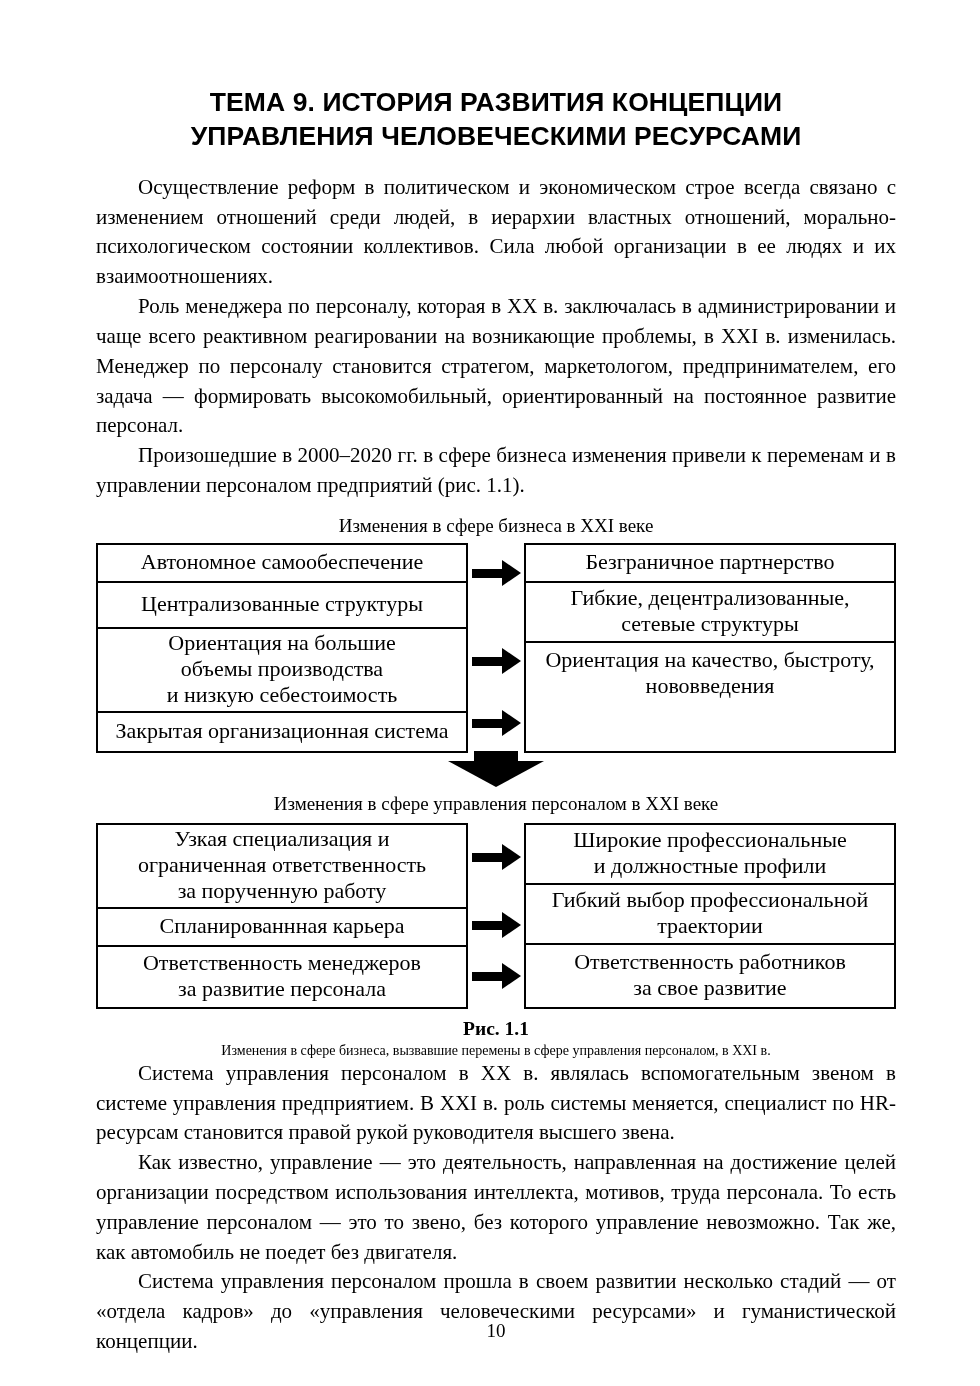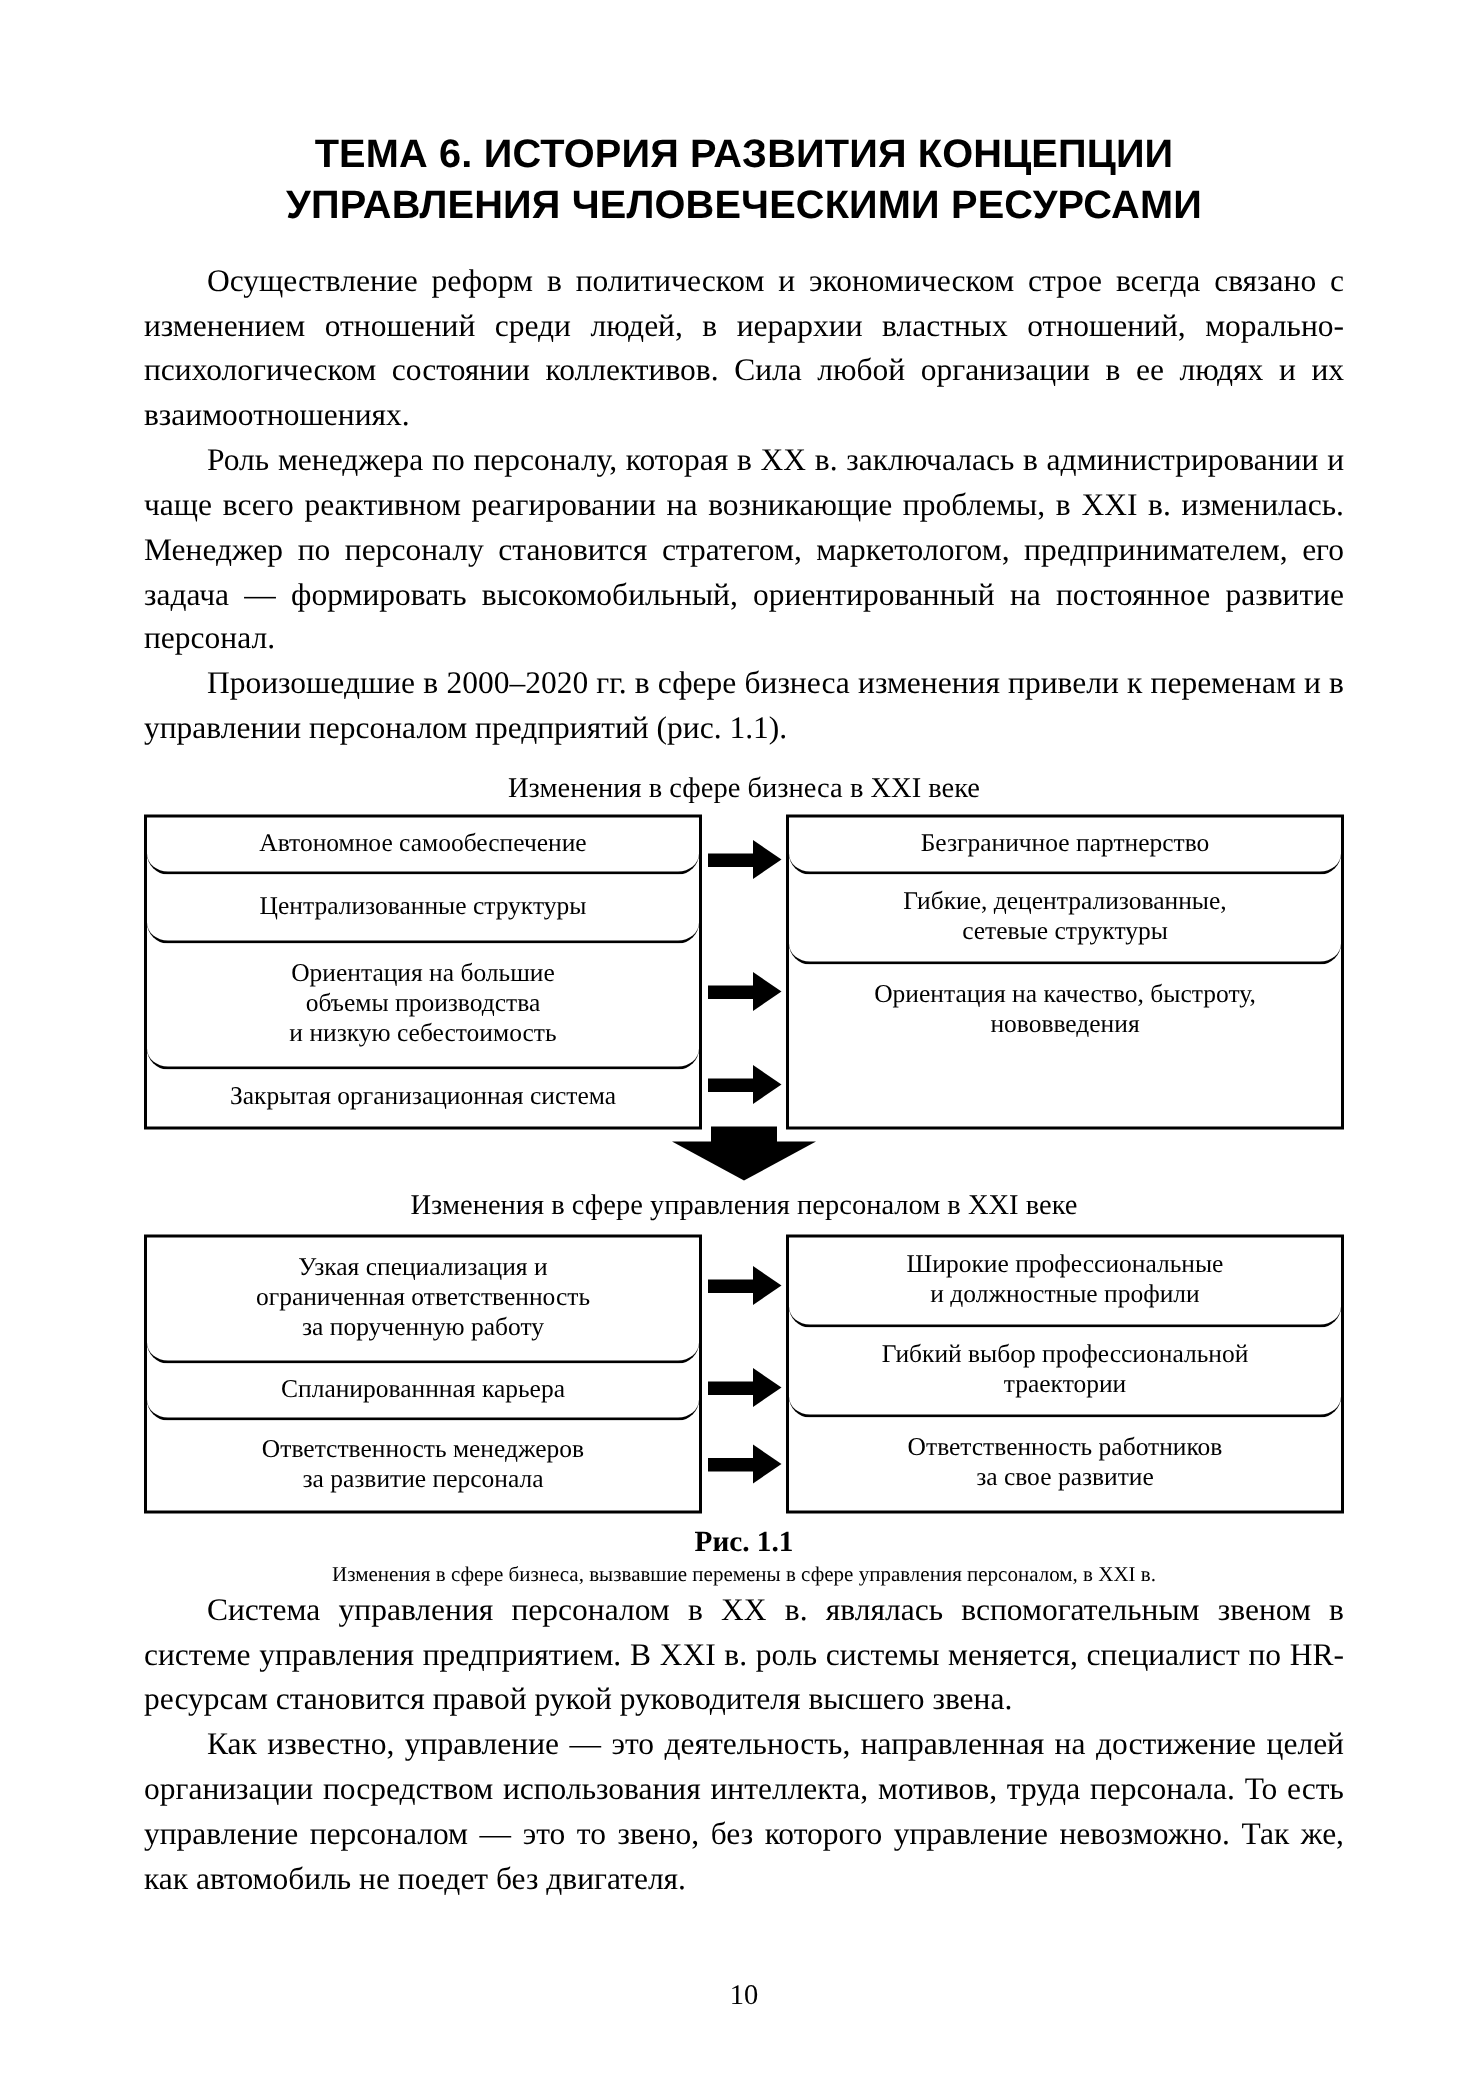--- a/index.html
+++ b/index.html
@@ -75,27 +75,26 @@
     width: 372px;
   }
   .gap {
     width: 56px;
     position: relative;
   }
   .cell {
     border-bottom: 2px solid #000;
     box-sizing: border-box;
     text-align: center;
-    font-size: 17px;
+    font-size: 22px;
     line-height: 1.2;
     padding: 4px 6px 5px 6px;
     display: flex;
     align-items: center;
     justify-content: center;
-    border-radius: 14px;
   }
   .cell:last-child {
     border-bottom: none;
   }
   .cell span { display: block; width: 100%; }
   
   .arrow {
     position: absolute;
     height: 0;
     left: 4px;
@@ -168,21 +167,21 @@
     font-size: 19px;
   }
   .blockwrap { margin-top: 2px; }
 </style>
 </head>
 <body>
 
 <div class="page">
 
   <h1 class="title">
-    <span>ТЕМА 6. ИСТОРИЯ РАЗВИТИЯ КОНЦЕПЦИИ</span>
+    <span>ТЕМА 9. ИСТОРИЯ РАЗВИТИЯ КОНЦЕПЦИИ</span>
     <span class="line2">УПРАВЛЕНИЯ ЧЕЛОВЕЧЕСКИМИ РЕСУРСАМИ</span>
   </h1>
 
   <p class="para first">Осуществление реформ в политическом и экономическом строе всегда связано с изменением отношений среди людей, в иерархии властных отношений, морально-психологическом состоянии коллективов. Сила любой организации в ее людях и их взаимоотношениях.</p>
   <p class="para">Роль менеджера по персоналу, которая в XX в. заключалась в администрировании и чаще всего реактивном реагировании на возникающие проблемы, в XXI в. изменилась. Менеджер по персоналу становится стратегом, маркетологом, предпринимателем, его задача — формировать высокомобильный, ориентированный на постоянное развитие персонал.</p>
   <p class="para">Произошедшие в 2000–2020 гг. в сфере бизнеса изменения привели к переменам и в управлении персоналом предприятий (рис. 1.1).</p>
 
   <div class="fig-caption-top">Изменения в сфере бизнеса в XXI веке</div>
 
   <div class="diagram">
@@ -270,15 +269,16 @@
 за свое развитие</span></div>
       </div>
     </div>
 
     <div class="fig-num">Рис. 1.1</div>
     <div class="fig-sub">Изменения в сфере бизнеса, вызвавшие перемены в сфере управления персоналом, в XXI в.</div>
   </div>
 
   <p class="para" style="margin-top:0">Система управления персоналом в XX в. являлась вспомогательным звеном в системе управления предприятием. В XXI в. роль системы меняется, специалист по HR-ресурсам становится правой рукой руководителя высшего звена.</p>
   <p class="para">Как известно, управление — это деятельность, направленная на достижение целей организации посредством использования интеллекта, мотивов, труда персонала. То есть управление персоналом — это то звено, без которого управление невозможно. Так же, как автомобиль не поедет без двигателя.</p>
+  <p class="para">Система управления персоналом прошла в своем развитии несколько стадий — от «отдела кадров» до «управления человеческими ресурсами» и гуманистической концепции.</p>
 
   <div class="page-number">10</div>
 </div>
 
 </body></html>

